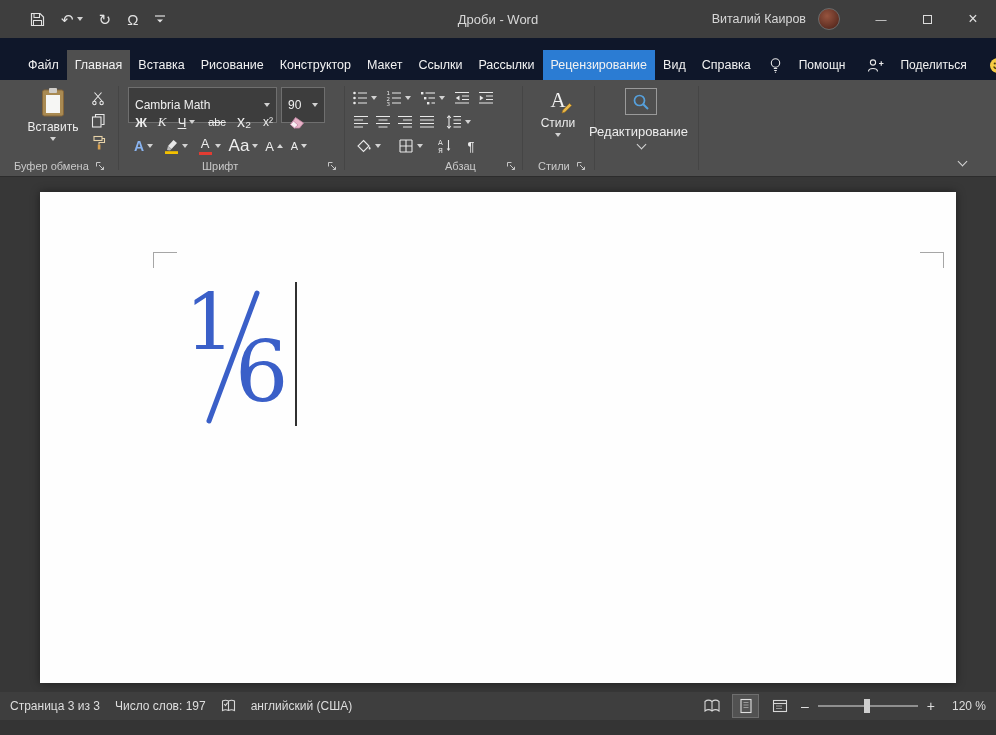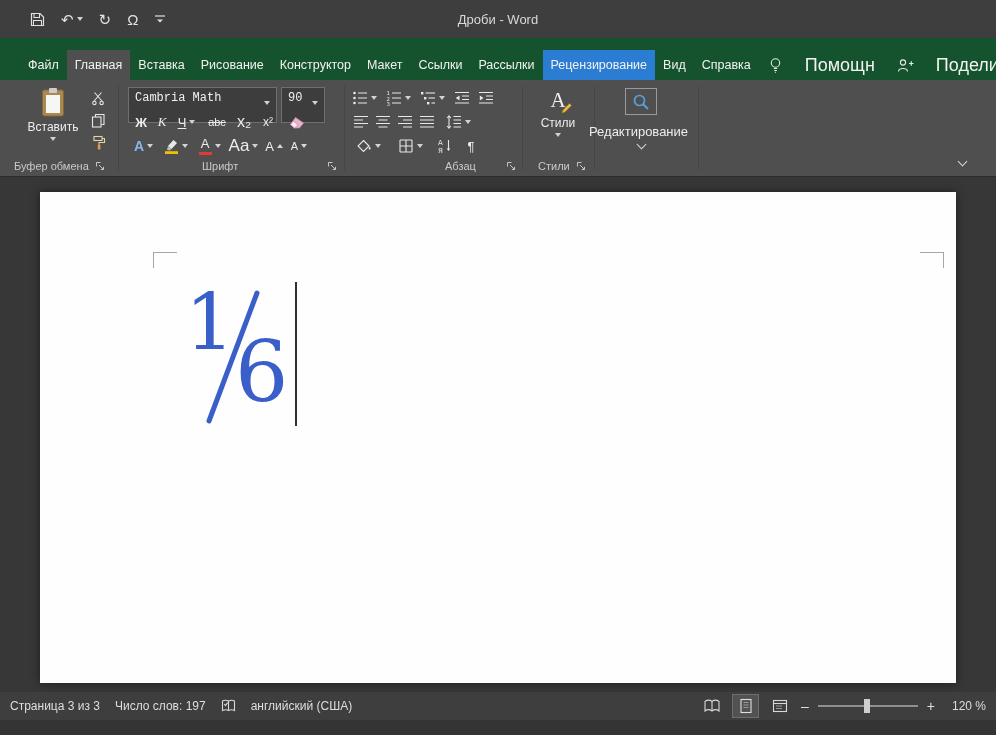--- a/index.html
+++ b/index.html
@@ -16,33 +16,33 @@
   .glyph-sm { font-size:15px; line-height:1; }
   .dd { width:0; height:0; border-left:3px solid transparent; border-right:3px solid transparent; border-top:4px solid #d2d2d2; }
   .qat-item .dd { margin-left:3px; }
   .title-text { position:absolute; left:50%; transform:translateX(-50%); font-size:13px; color:#d8d8d8; white-space:nowrap; }
   .tb-right { margin-left:auto; display:flex; align-items:center; height:100%; }
   .user-name { font-size:12.5px; color:#d8d8d8; margin-right:12px; }
   .avatar { width:22px; height:22px; border-radius:50%; background:radial-gradient(circle at 40% 35%, #96543f, #471e16); border:1px solid #6a6a6a; margin-right:18px; }
   .win-btn { width:46px; height:100%; display:flex; align-items:center; justify-content:center; color:#e0e0e0; }
   .maxbox { width:9px; height:9px; border:1px solid #dcdcdc; display:block; }
   
-  .tabrow { position:absolute; left:0; top:38px; width:100%; height:42px; background:#14532d; display:flex; align-items:flex-end; padding-left:20px; z-index:5; }
+  .tabrow { position:absolute; left:0; top:38px; width:100%; height:42px; background:#0f172a; display:flex; align-items:flex-end; padding-left:20px; z-index:5; }
   .tab { height:30px; display:flex; align-items:center; padding:0 8px; font-size:12.5px; color:#f2f2f2; white-space:nowrap; }
   .tab.active { background:#4f4f4f; }
   .tab.accent { background:#2b7cd3; }
   .tabrow-right { margin-left:auto; display:flex; align-items:center; gap:4px; height:30px; padding-right:8px; }
-  .tr-item { display:flex; align-items:center; gap:22px; font-size:18px; color:#f2f2f2; padding:0 9px; height:30px; }
+  .tr-item { display:flex; align-items:center; gap:16px; font-size:12px; color:#f2f2f2; padding:0 9px; height:30px; }
   
   .ribbon { position:absolute; left:0; top:80px; width:100%; height:97px; background:#4f4f4f; border-bottom:1px solid #2c2c2c; }
   .vsep { position:absolute; top:6px; height:84px; width:1px; background:#454545; }
   .gl { position:absolute; bottom:4px; font-size:11px; color:#cacaca; display:flex; align-items:center; gap:6px; }
   .btn { position:absolute; display:flex; align-items:center; justify-content:center; gap:3px; color:#ededed; }
   .h22 { height:22px; }
-  .combo { position:absolute; height:21px; background:#3d3d3d; border:1px solid #6f6f6f; display:flex; align-items:flex-end; font-size:12px; color:#f0f0f0; padding:17px 6px;font-family:Liberation Mono, monospace; }
+  .combo { position:absolute; height:21px; background:#3d3d3d; border:1px solid #6f6f6f; display:flex; align-items:center; font-size:12px; color:#f0f0f0; padding:17px 6px; }
   .combo .dd { margin-left:auto; }
   .bigbtn { position:absolute; display:flex; flex-direction:column; align-items:center; color:#ededed; font-size:12px; gap:3px; }
   .chev { width:7px; height:7px; border-right:1.6px solid #d6d6d6; border-bottom:1.6px solid #d6d6d6; transform:rotate(45deg); display:block; }
   .stack { display:flex; flex-direction:column; align-items:center; line-height:1; gap:2px; }
   .cbar { width:13px; height:3px; display:block; }
   .tri-up { width:0; height:0; border-left:3px solid transparent; border-right:3px solid transparent; border-bottom:4px solid #d6d6d6; display:block; }
   .tri-dn { width:0; height:0; border-left:3px solid transparent; border-right:3px solid transparent; border-top:4px solid #d6d6d6; display:block; }
   .styles-ico { position:relative; width:28px; height:26px; display:flex; align-items:center; justify-content:center; }
   .sA { font-size:21px; color:#f2f2f2; font-family:"Liberation Serif","DejaVu Serif",serif; line-height:1; }
   
@@ -92,20 +92,33 @@
         <span class="glyph-sm">Ω</span>
       </span>
       <span class="qat-item">
         <svg width="12" height="10">
             <path d="M1 2 H11" stroke="#e2e2e2" stroke-width="1.2"></path>
             <path d="M3 5.5 L6 8.5 L9 5.5 z" fill="#e2e2e2"></path>
           </svg>
       </span>
     </div>
     <div class="title-text">Дроби - Word</div>
+    <div class="tb-right">
+      <span class="user-name">Виталий Каиров</span>
+      <div class="avatar"></div>
+      <div class="win-btn">
+          <span style="font-size:11px">—</span>
+        </div>
+      <div class="win-btn">
+          <span class="maxbox"></span>
+        </div>
+      <div class="win-btn">
+          <span style="font-size:16px">×</span>
+        </div>
+    </div>
   </div>
 
   <div class="tabrow">
     <div class="tab">Файл</div>
     <div class="tab active">Главная</div>
     <div class="tab">Вставка</div>
     <div class="tab">Рисование</div>
     <div class="tab">Конструктор</div>
     <div class="tab">Макет</div>
     <div class="tab">Ссылки</div>

